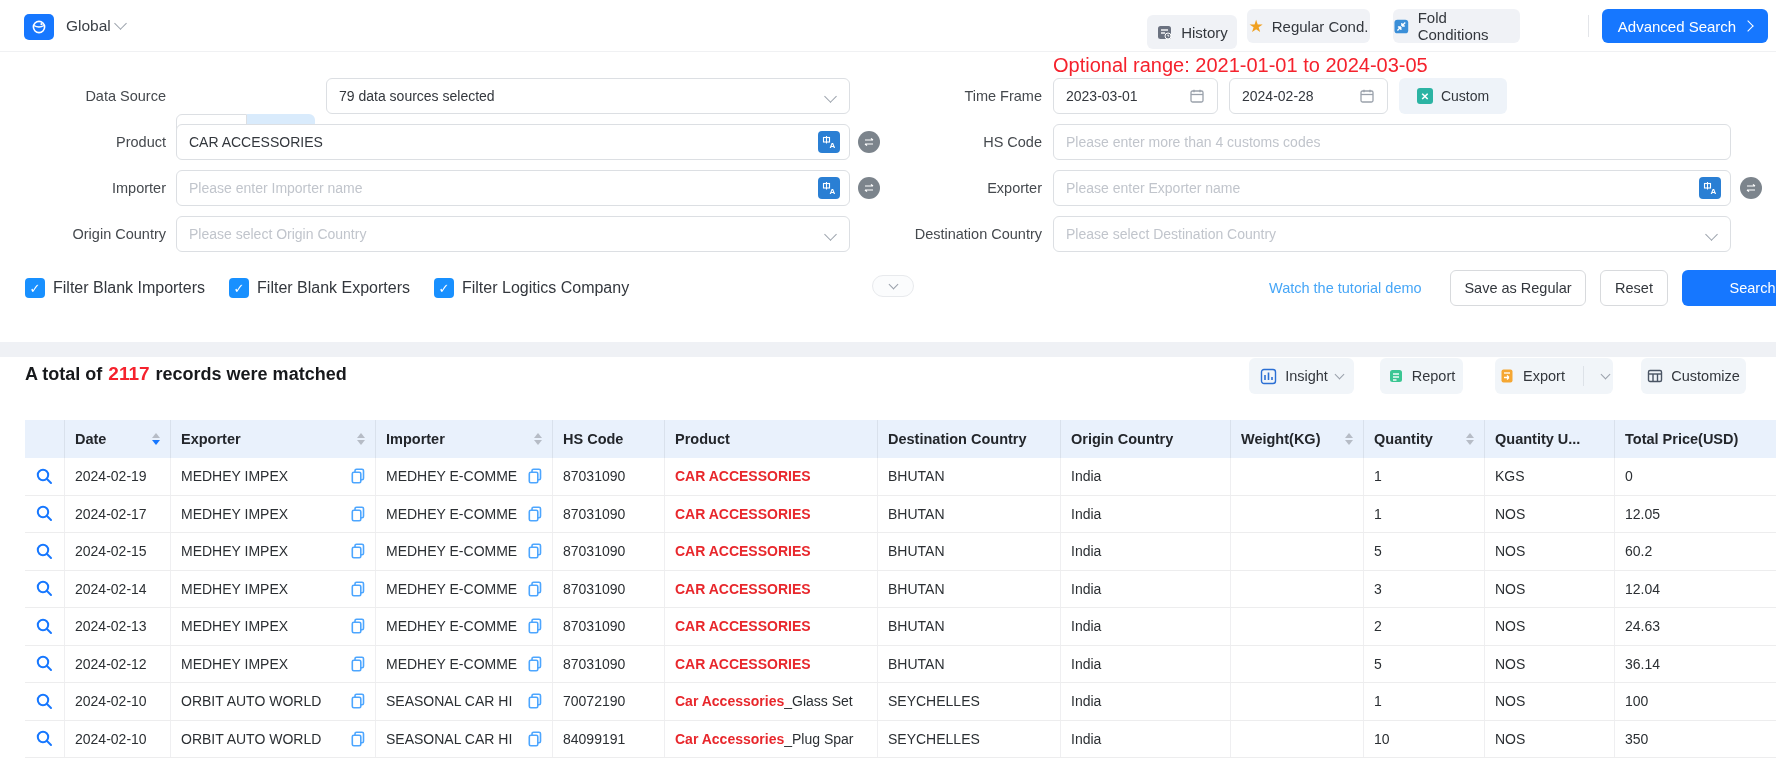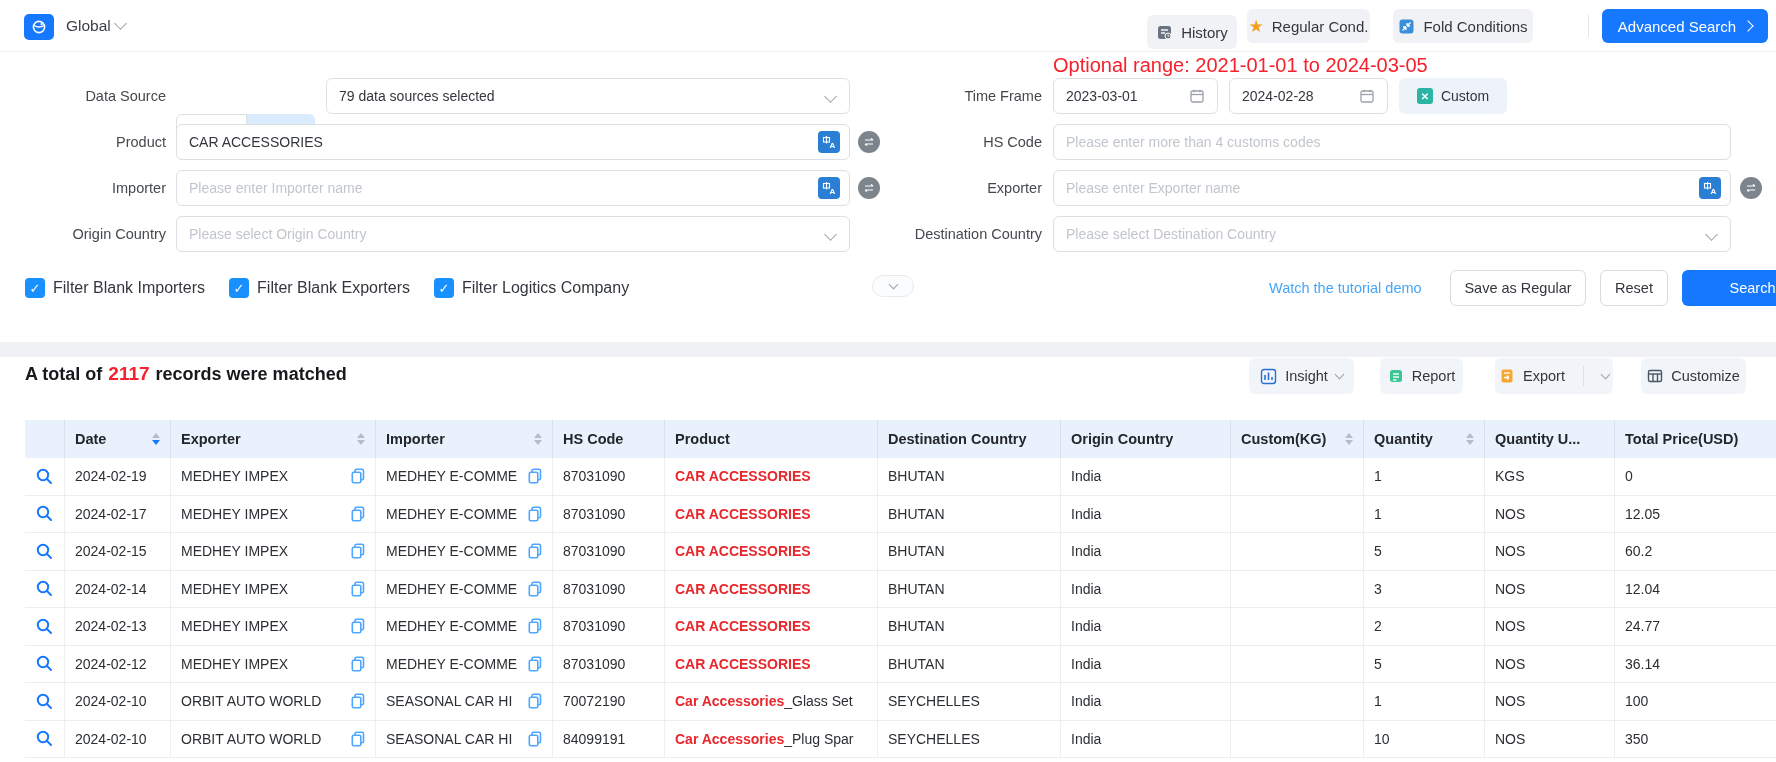--- a/index.html
+++ b/index.html
@@ -130,21 +130,21 @@
           <line x1="5" y1="9" x2="9" y2="9" stroke="#fff" stroke-width="1.4"></line>
           <circle cx="12" cy="12" r="3" fill="#6b7280" stroke="#fff" stroke-width="1"></circle>
           <path d="M12 10.6 v1.4 h1.2" stroke="#fff" stroke-width="1" fill="none"></path>
         </svg>
       <span>History</span>
     </div>
     <div class="tb-btn" style="left:1247px; width:123px;">
       <span style="color:#f0a020; font-size:17px; line-height:17px;">★</span>
       <span>Regular Cond.</span>
     </div>
-    <div class="tb-btn" style="left:1393px; width:140px;">
+    <div class="tb-btn" style="left:1393px; width:127px;">
       <svg width="17" height="17" viewBox="0 0 17 17">
           <rect x="1.5" y="1.5" width="14" height="14" rx="3" fill="#3b8fd8"></rect>
           <path d="M12.5 4.5 L9 8 M9 8 h3 M9 8 v-3" stroke="#fff" stroke-width="1.3" fill="none"></path>
           <path d="M4.5 12.5 L8 9 M8 9 h-3 M8 9 v3" stroke="#fff" stroke-width="1.3" fill="none"></path>
         </svg>
       <span>Fold Conditions</span>
     </div>
     <div class="tb-divider"></div>
     <div class="adv-btn">
       <span>Advanced Search</span>
@@ -341,21 +341,21 @@
       <div class="th c5">
           <span>Product</span>
         </div>
       <div class="th c6">
           <span>Destination Country</span>
         </div>
       <div class="th c7">
           <span>Origin Country</span>
         </div>
       <div class="th c8">
-          <span>Custom(KG)</span>
+          <span>Weight(KG)</span>
         <span class="sorter">
             <i class="up"></i>
             <i class="dn"></i>
           </span>
         </div>
       <div class="th c9">
           <span>Quantity</span>
         <span class="sorter">
             <i class="up"></i>
             <i class="dn"></i>
@@ -530,21 +530,21 @@
     <div class="td c4">87031090</div>
     <div class="td c5">
             <span class="prod-hl">CAR ACCESSORIES</span>
             <span class="prod-rest"></span>
           </div>
     <div class="td c6">BHUTAN</div>
     <div class="td c7">India</div>
     <div class="td c8"></div>
     <div class="td c9">2</div>
     <div class="td c10">NOS</div>
-    <div class="td c11">24.77</div>
+    <div class="td c11">24.63</div>
   </div>
   <div class="tr">
     <div class="td c0">
             <svg class="mag-ic" width="19" height="19" viewBox="0 0 19 19">
               <circle cx="8" cy="8" r="5.2" fill="none" stroke="#1677ff" stroke-width="2"></circle>
               <line x1="12" y1="12" x2="16" y2="16" stroke="#1677ff" stroke-width="2" stroke-linecap="round"></line>
             </svg>
           </div>
     <div class="td c1">2024-02-12</div>
     <div class="td c2">

